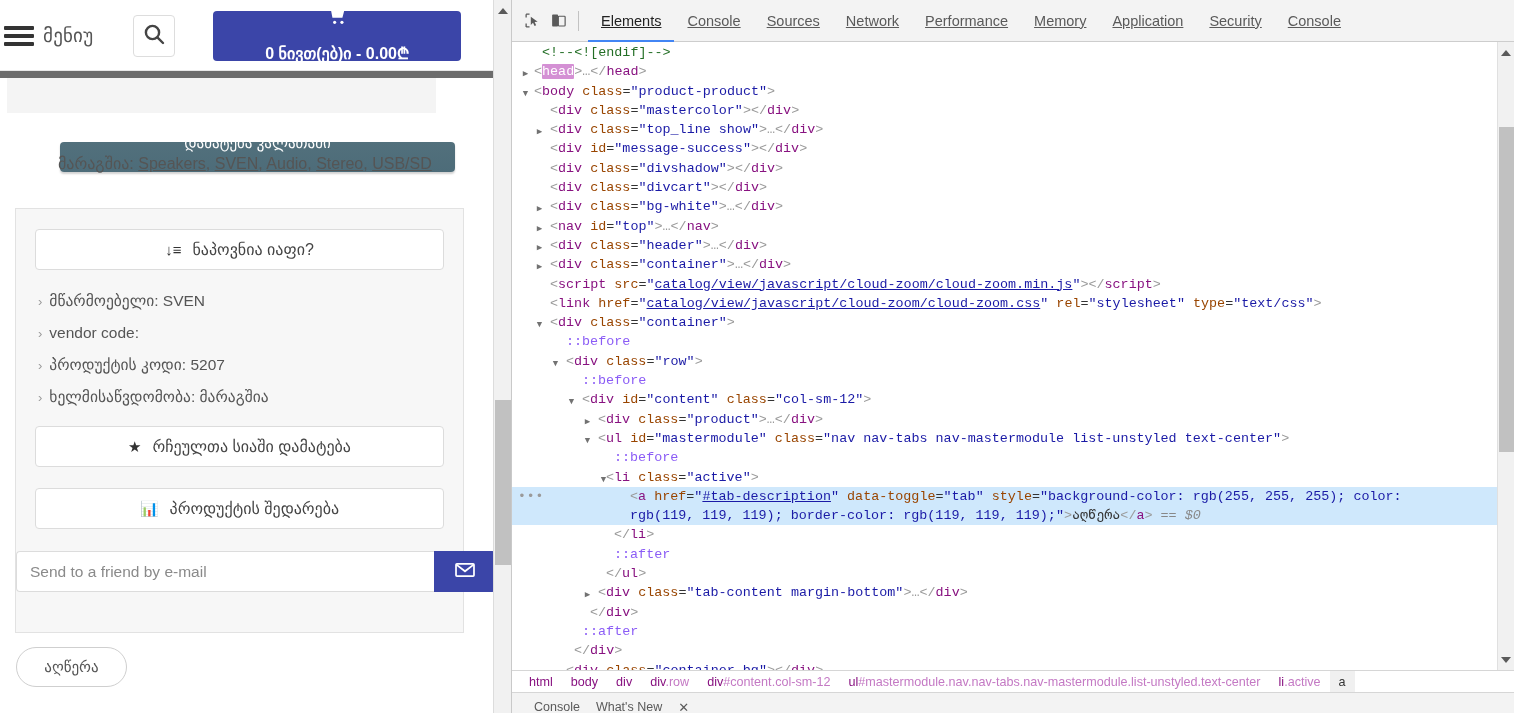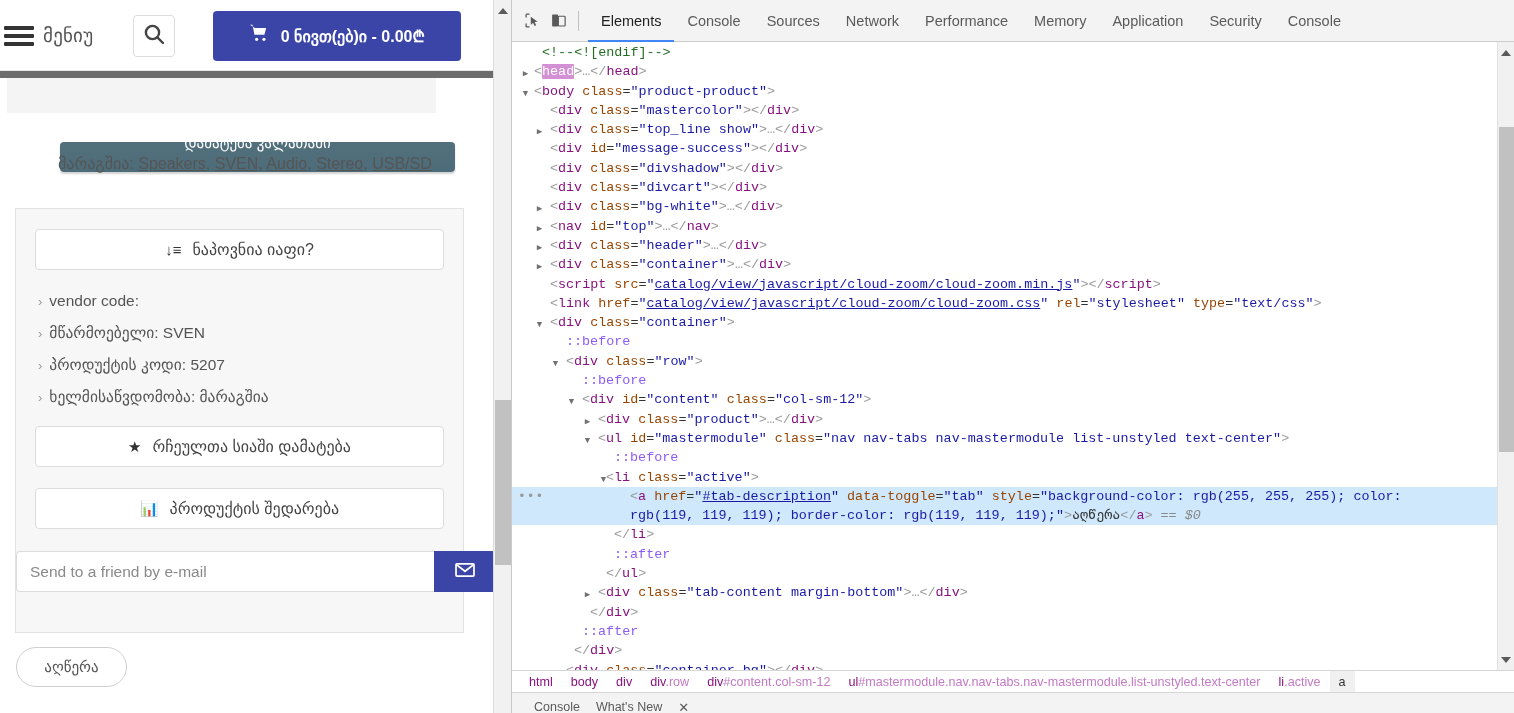--- a/index.html
+++ b/index.html
@@ -28,21 +28,21 @@
     margin-left:9px; font-size:19px; color:#555; letter-spacing:.2px;
   }
   .search-box{
     margin-left:40px; width:42px; height:42px; border:1px solid #ddd; border-radius:4px;
     background:#fff; display:flex; align-items:center; justify-content:center; cursor:pointer;
   }
   .search-box svg{ width:24px; height:24px; }
   .cart-btn{
     margin-left:38px; width:248px; height:50px; background:#3b45a8; border-radius:4px;
     color:#fff; display:flex; align-items:center; justify-content:center; gap:12px;
-    font-size:16px; font-weight:bold; cursor:pointer; border:none;
+    font-size:16px; font-weight:bold; cursor:pointer; border:none;flex-direction:column;
   }
   .cart-btn svg{ width:19px; height:19px; fill:#fff; }
 
   .grey-strip{
     position:absolute; left:0; top:70px; width:493px; height:8px; background:#6c6c6c; z-index:5;
   }
 
   
   .clipped-panel{
     position:absolute; left:7px; top:78px; width:429px; height:35px; background:#f4f4f4;
@@ -120,21 +120,21 @@
     height:42px; border-bottom:1px solid #cdcdcd; background:#f3f3f3;
     display:flex; align-items:center; padding-left:7px;
   }
   .dt-icon{ width:26px; height:26px; display:flex; align-items:center; justify-content:center; cursor:pointer; }
   .dt-icon svg{ width:17px; height:17px; }
   .dt-sep{ width:1px; height:20px; background:#c2c2c2; margin:0 9px 0 7px; }
   .dt-tabs{ display:flex; align-items:center; height:42px; }
   .dt-tab{
     font-family:"Liberation Sans", sans-serif;
     font-size:14.5px; color:#5a5a5a; padding:0 13px; height:42px;
-    display:flex; align-items:center; cursor:pointer; white-space:nowrap;
+    display:flex; align-items:center; cursor:pointer; white-space:nowrap;text-decoration:underline;
   }
   .dt-tab.active{ color:#222; box-shadow:inset 0 -2px 0 #4285f4; }
 
   .dom-tree{
     position:absolute; left:0; top:42px; width:986px; height:629px;
     overflow:hidden; background:#fff;
     font-family:"Liberation Mono", monospace; font-size:13.4px; line-height:19.3px;
     color:#333; white-space:pre; padding-top:1px;
   }
   .dl{ position:relative; height:19.3px; padding-left:0; }
@@ -227,22 +227,22 @@
     <span id="tag-links"> <a href="#">Speakers</a><span>, </span><a href="#">SVEN</a><span>, </span><a href="#">Audio</a><span>, </span><a href="#">Stereo</a><span>, </span><a href="#">USB/SD</a></span>
   </div>
 
   <div class="info-card">
     <div class="wide-btn">
       <span class="gi">↓≡</span>
       <span>ნაპოვნია იაფი?</span>
     </div>
 
     <div class="spec-list" id="spec-list">
+        <div class="spec-row"><span class="chev">›</span><span>მწარმოებელი: SVEN</span></div>
         <div class="spec-row"><span class="chev">›</span><span>vendor code:</span></div>
-        <div class="spec-row"><span class="chev">›</span><span>მწარმოებელი: SVEN</span></div>
         <div class="spec-row"><span class="chev">›</span><span>პროდუქტის კოდი: 5207</span></div>
         <div class="spec-row"><span class="chev">›</span><span>ხელმისაწვდომობა: მარაგშია</span></div>
       </div>
 
     <div class="wide-btn">
       <span class="gi">★</span>
       <span>რჩეულთა სიაში დამატება</span>
     </div>
 
     <div class="wide-btn" style="margin-top:21px">

